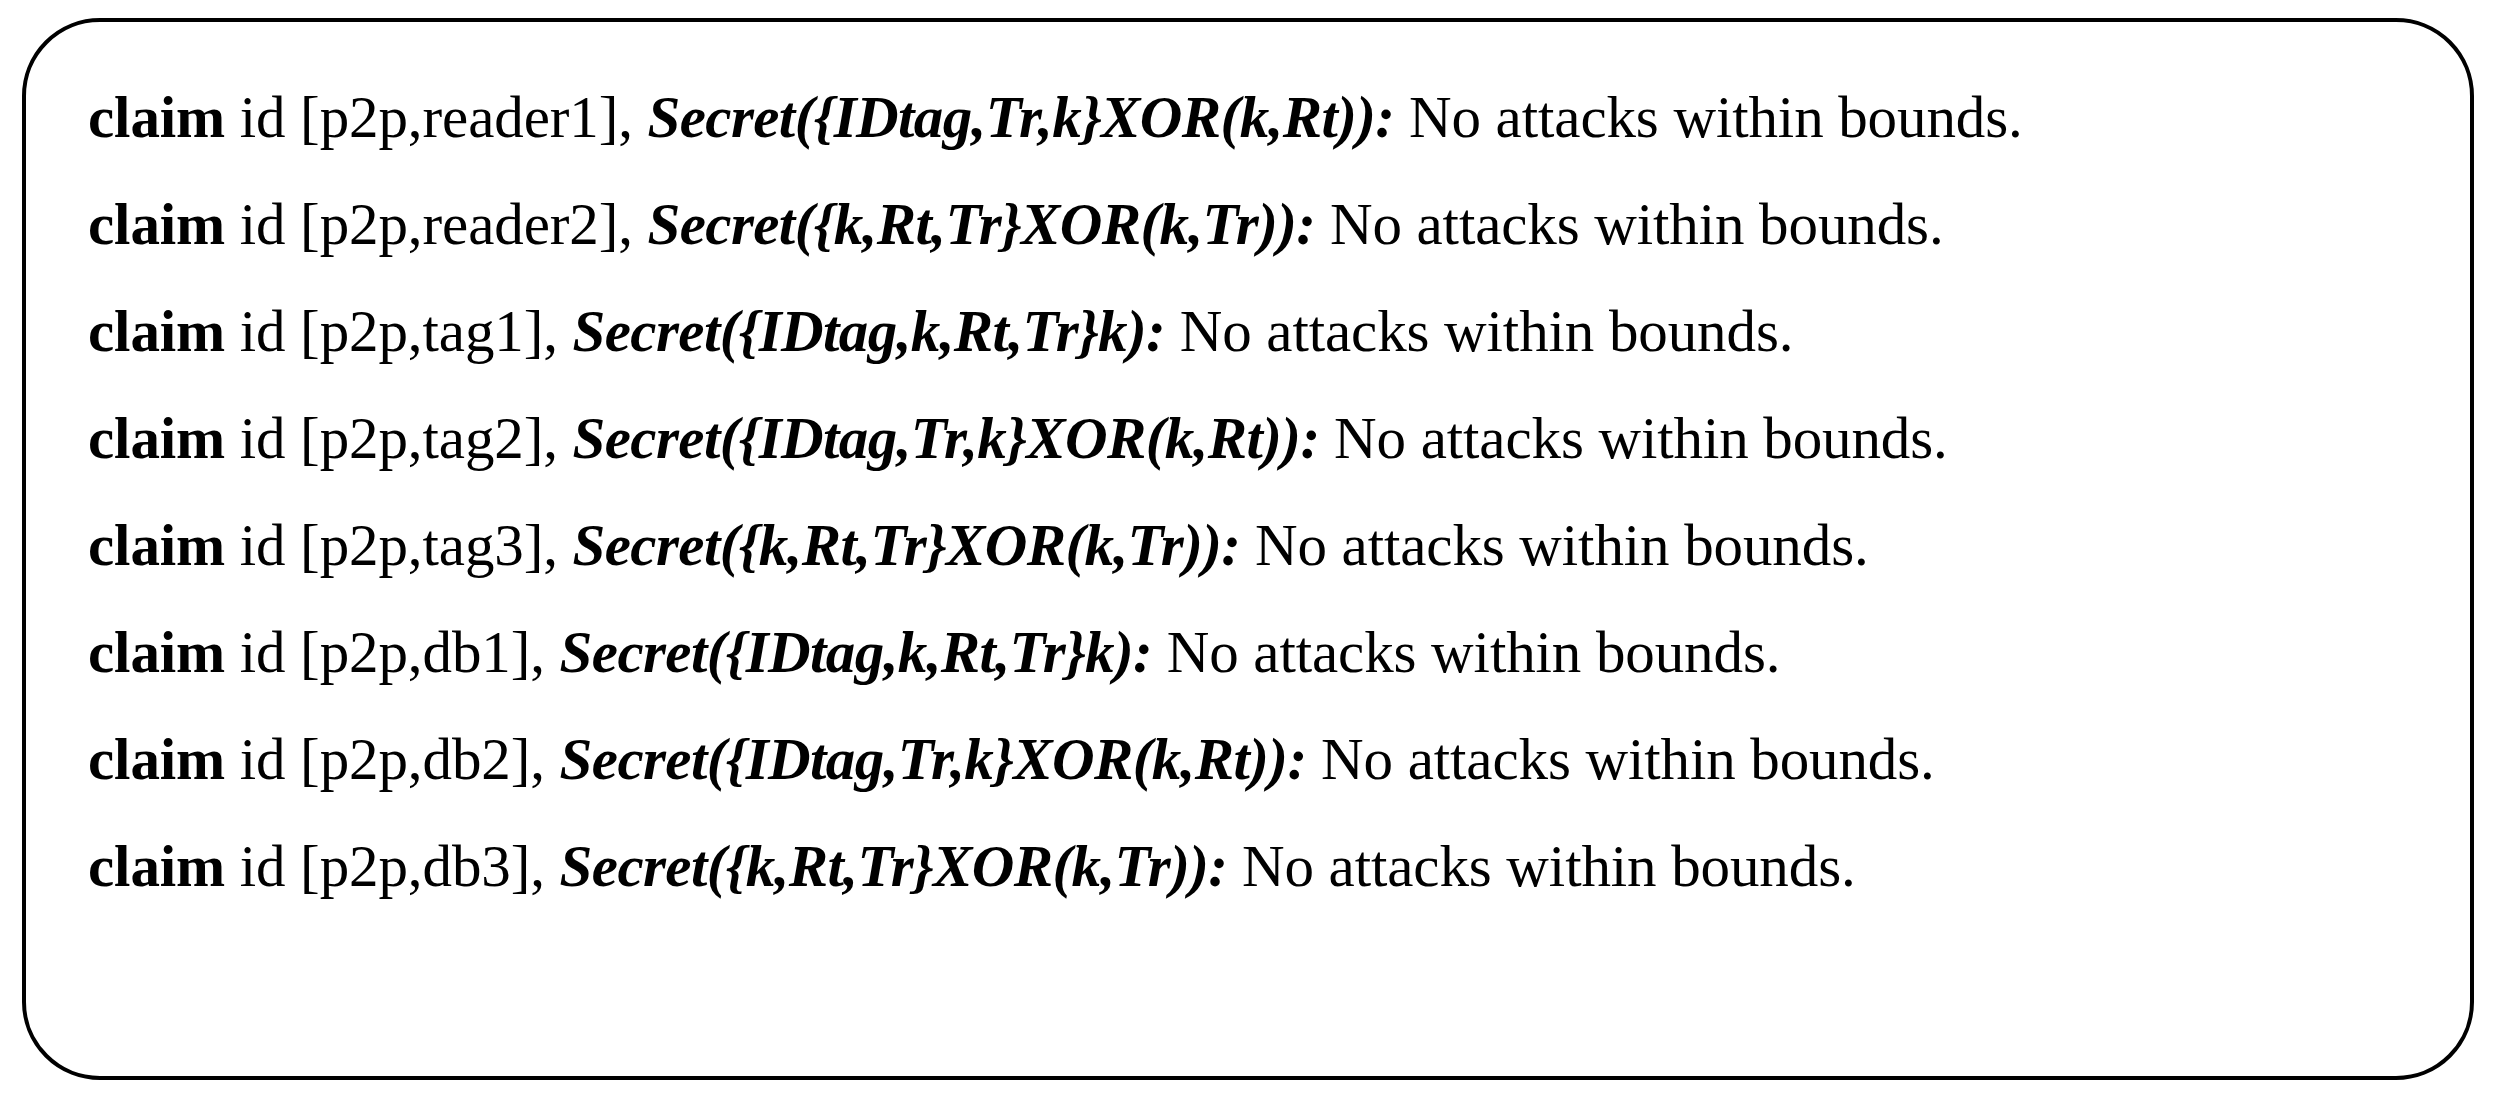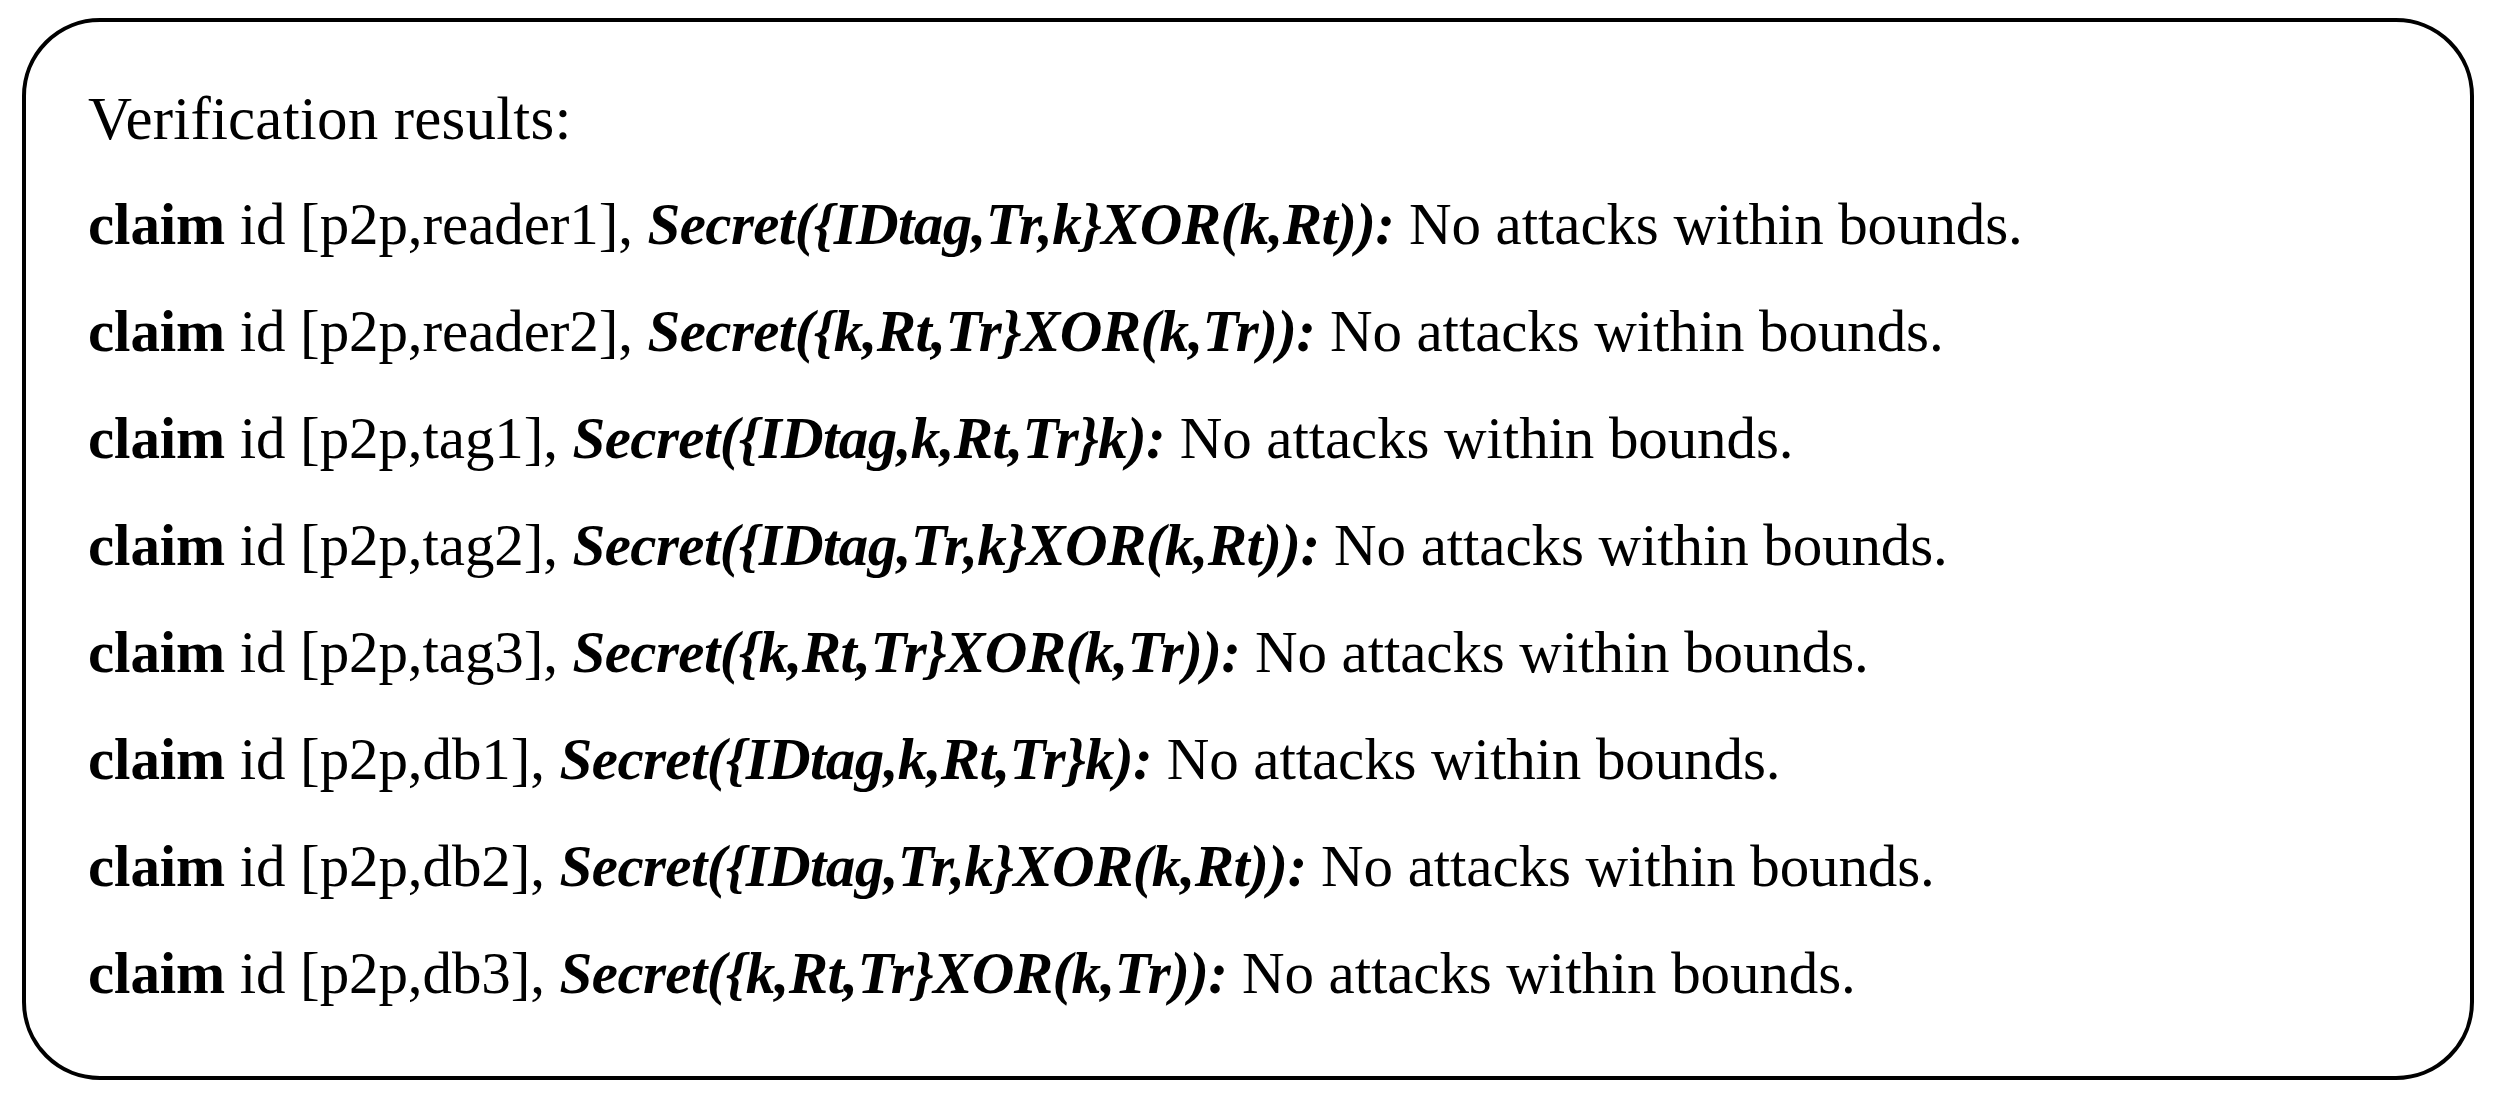--- a/index.html
+++ b/index.html
@@ -81,21 +81,20 @@
     font-style: normal;
   }
 </style>
 </head>
 <body>
 
 <div id="figure-root">
   <div id="results-box">
     <div id="results-content">
 
-      <div class="results-heading">Verification results:</div>
 
       <div class="claim-line">
         <span class="kw-claim">claim</span>
         <span class="claim-id">id [p2p,reader1],</span>
         <span class="claim-secret">Secret({IDtag,Tr,k}XOR(k,Rt)):</span>
         <span class="claim-result">No attacks within bounds.</span>
       </div>
 
       <div class="claim-line">
         <span class="kw-claim">claim</span>

